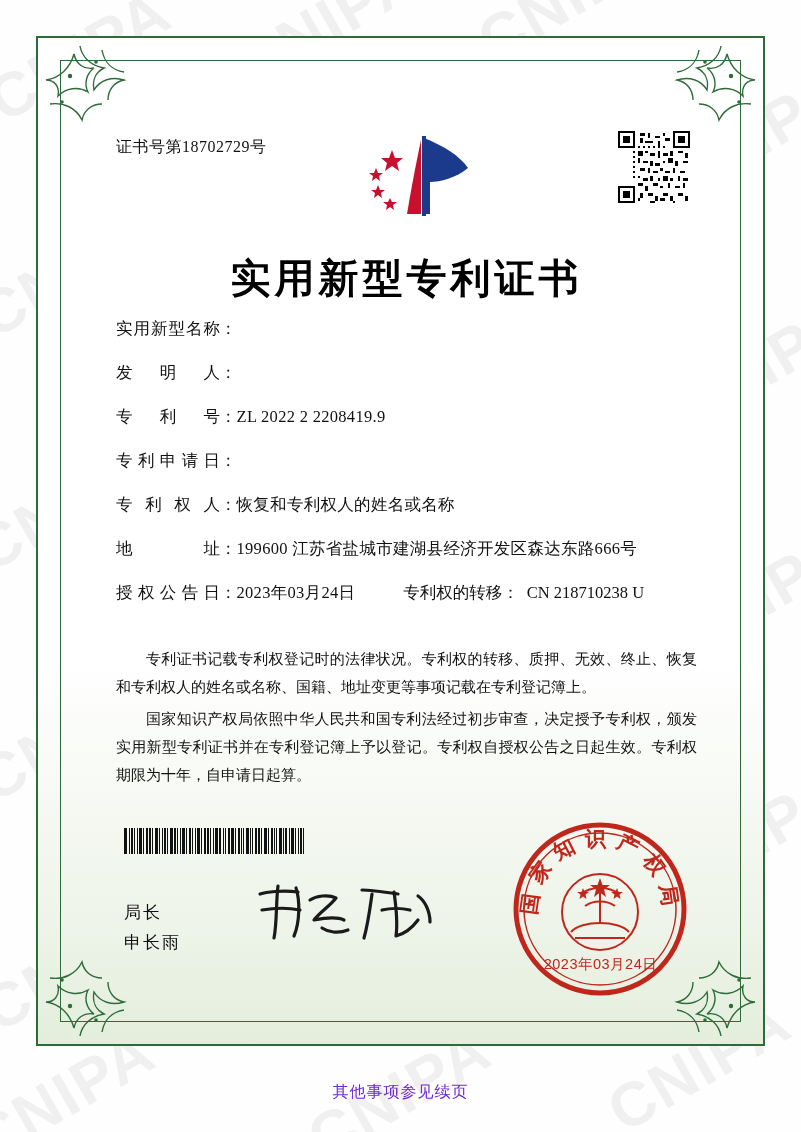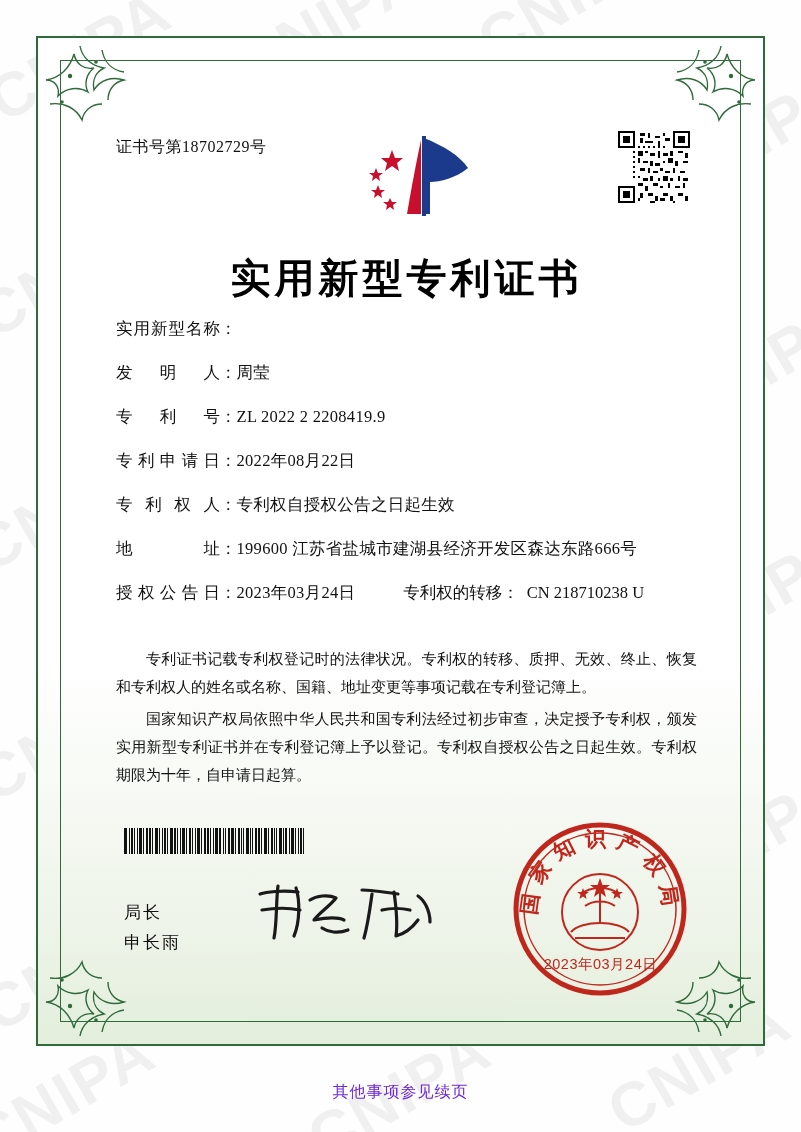--- a/index.html
+++ b/index.html
@@ -466,21 +466,20 @@
         <div class="field-colon">：</div>
       </div>
 
       <div class="field-row">
         <div class="field-label">
           <span>发</span>
             <span>明</span>
             <span>人</span>
         </div>
         <div class="field-colon">：</div>
-        <div class="field-value">周莹</div>
       </div>
 
       <div class="field-row">
         <div class="field-label">
           <span>专</span>
             <span>利</span>
             <span>号</span>
         </div>
         <div class="field-colon">：</div>
         <div class="field-value">ZL 2022 2 2208419.9</div>
@@ -488,32 +487,31 @@
 
       <div class="field-row">
         <div class="field-label">
           <span>专</span>
             <span>利</span>
             <span>申</span>
             <span>请</span>
             <span>日</span>
         </div>
         <div class="field-colon">：</div>
-        <div class="field-value">2022年08月22日</div>
       </div>
 
       <div class="field-row">
         <div class="field-label">
           <span>专</span>
             <span>利</span>
             <span>权</span>
             <span>人</span>
         </div>
         <div class="field-colon">：</div>
-        <div class="field-value">专利权自授权公告之日起生效</div>
+        <div class="field-value">恢复和专利权人的姓名或名称</div>
       </div>
 
       <div class="field-row">
         <div class="field-label">
           <span>地</span>
             <span>址</span>
         </div>
         <div class="field-colon">：</div>
         <div class="field-value">199600 江苏省盐城市建湖县经济开发区森达东路666号</div>
       </div>

